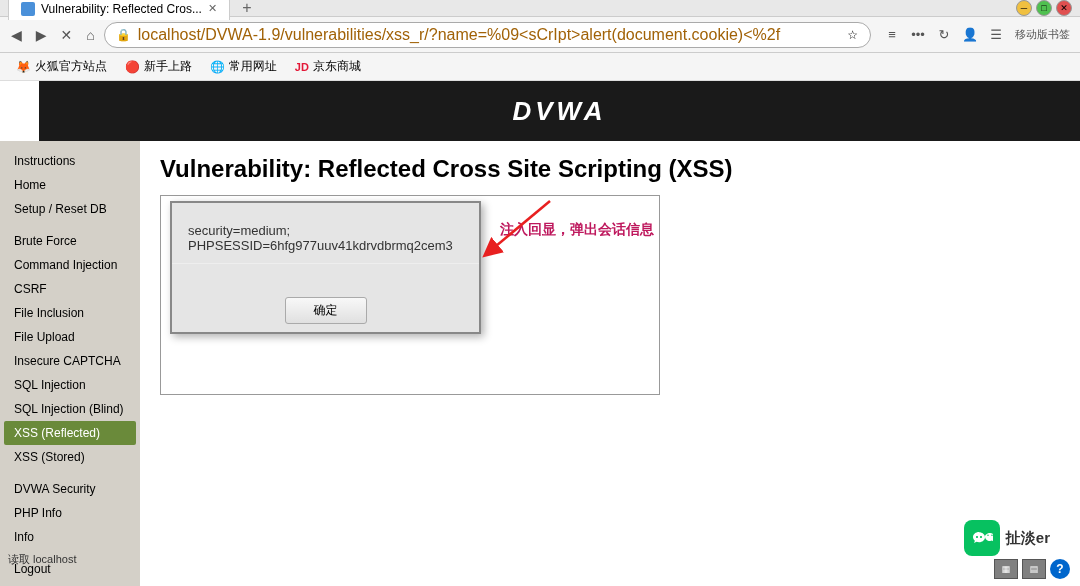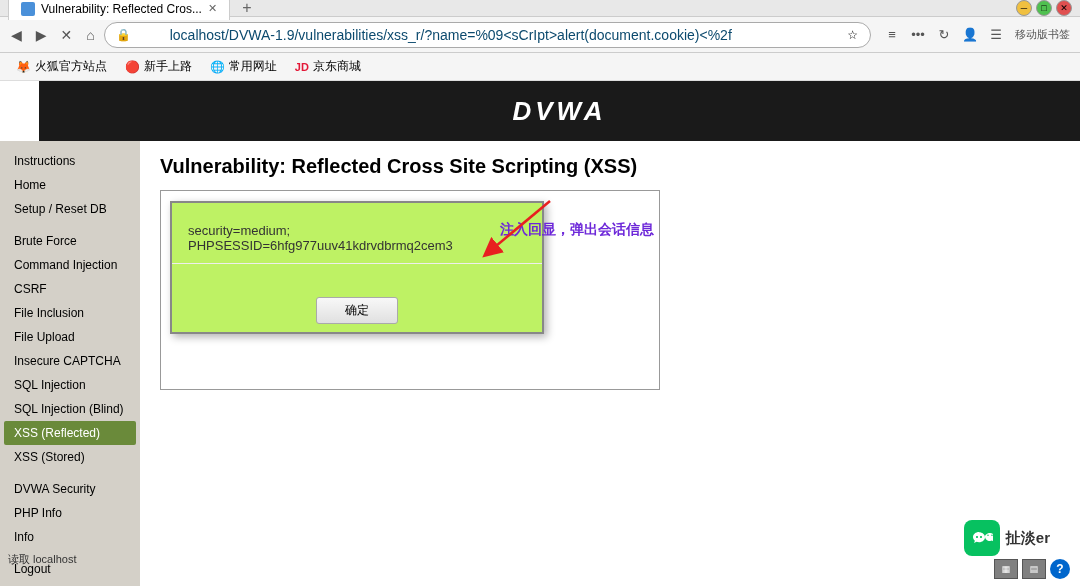--- a/index.html
+++ b/index.html
@@ -60,21 +60,21 @@
       height: 26px;
       border: 1px solid #aaa;
       border-radius: 13px;
       padding: 0 12px;
       font-size: 12px;
       background: #fff;
       display: flex;
       align-items: center;
       gap: 6px;
     }
-    .address-text { font-size: 14px; color: #0c4a6e; overflow: hidden; white-space: nowrap; text-overflow: ellipsis; flex: 1; margin-left: 32px; }
+    .address-text { font-size: 16px; color: #a16207; overflow: hidden; white-space: nowrap; text-overflow: ellipsis; flex: 1; }
     .toolbar-icons { display: flex; gap: 4px; margin-left: 6px; }
     .toolbar-icon { width: 22px; height: 22px; border-radius: 3px; display: flex; align-items: center; justify-content: center; font-size: 13px; color: #555; cursor: pointer; }
 
     
     .bookmarks-bar {
       background: #f5f5f5;
       height: 28px;
       border-bottom: 1px solid #ddd;
       display: flex;
       align-items: center;
@@ -140,40 +140,40 @@
     .sidebar-divider { height: 8px; }
 
     
     .content-area {
       flex: 1;
       background: #fff;
       padding: 14px 20px;
       position: relative;
     }
     .page-title {
-      font-size: 20px;
+      font-size: 24px;
       font-weight: bold;
       color: #000;
       margin-bottom: 12px;
     }
     .vuln-box {
       border: 1px solid #999;
       background: #fff;
       padding: 16px;
       min-height: 200px;
       width: 500px;
     }
 
     
     .alert-overlay {
       position: absolute;
       top: 60px;
       left: 30px;
-      width: 374px;
-      background: #bef264;
+      width: 311px;
+      background: #e5e5e5;
       border: 2px solid #888;
       box-shadow: 3px 3px 8px rgba(0,0,0,0.3);
       z-index: 10;
     }
     .alert-content {
       padding: 20px 16px 10px;
       font-size: 13px;
       color: #333;
       min-height: 60px;
       border-bottom: 1px solid #eee;
@@ -193,21 +193,21 @@
     }
 
     
     .annotation {
       position: absolute;
       top: 80px;
       left: 360px;
       z-index: 20;
     }
     .annotation-text {
-      color: #6d28d9;
+      color: #be185d;
       font-size: 14px;
       font-weight: bold;
       white-space: nowrap;
     }
     .red-arrow {
       position: absolute;
       top: -30px;
       left: -30px;
     }
 

